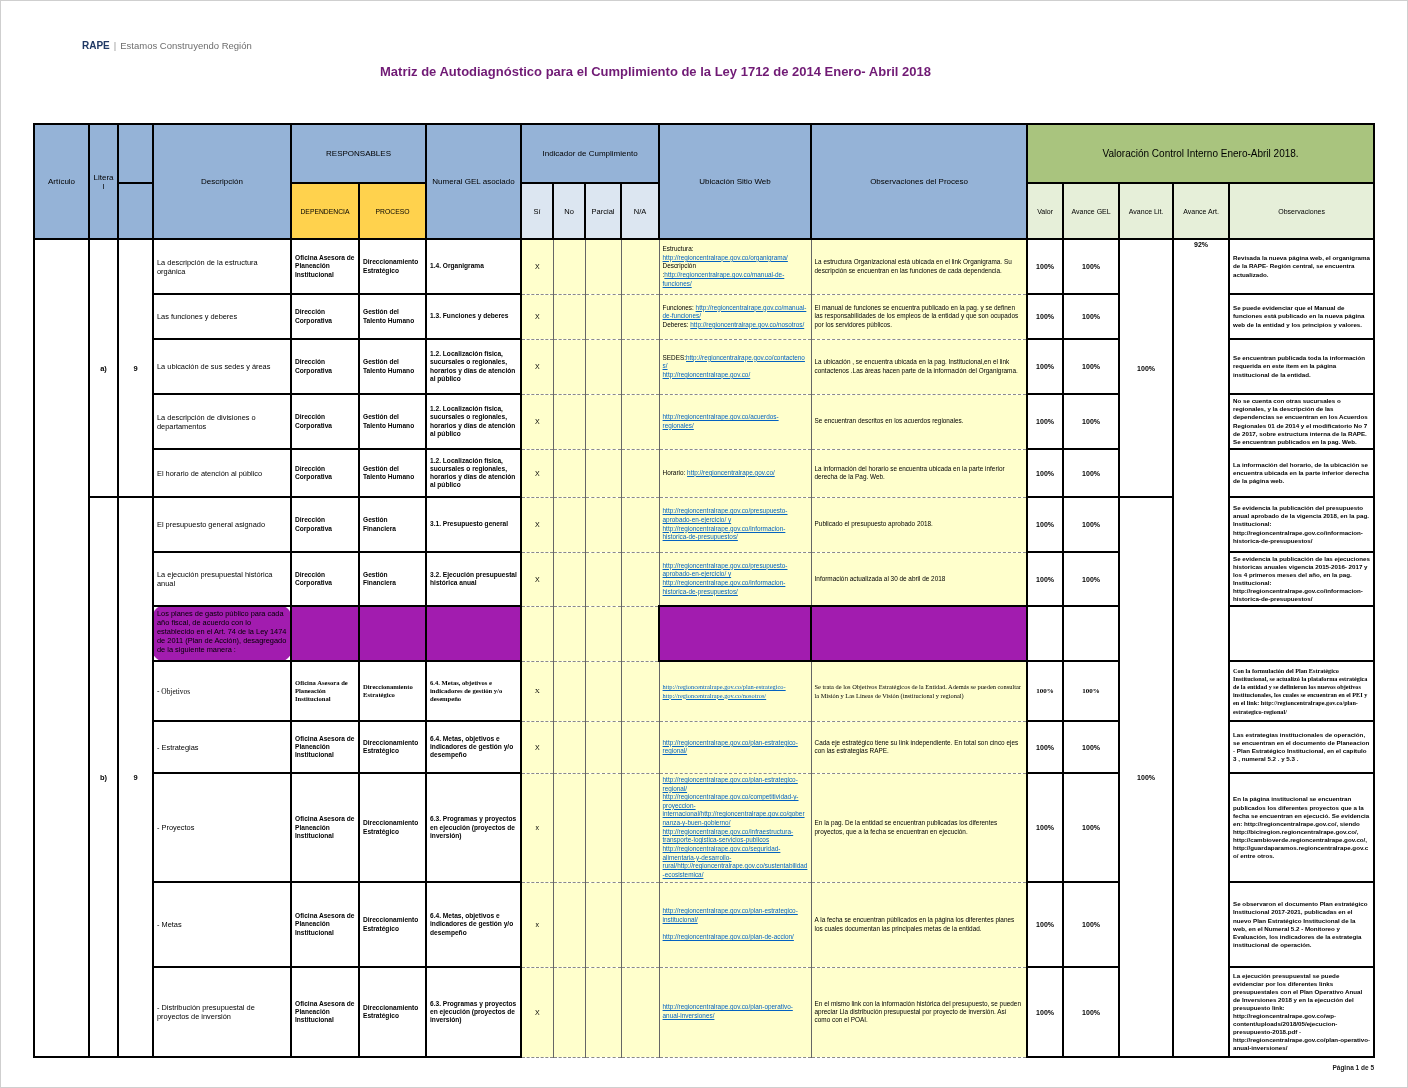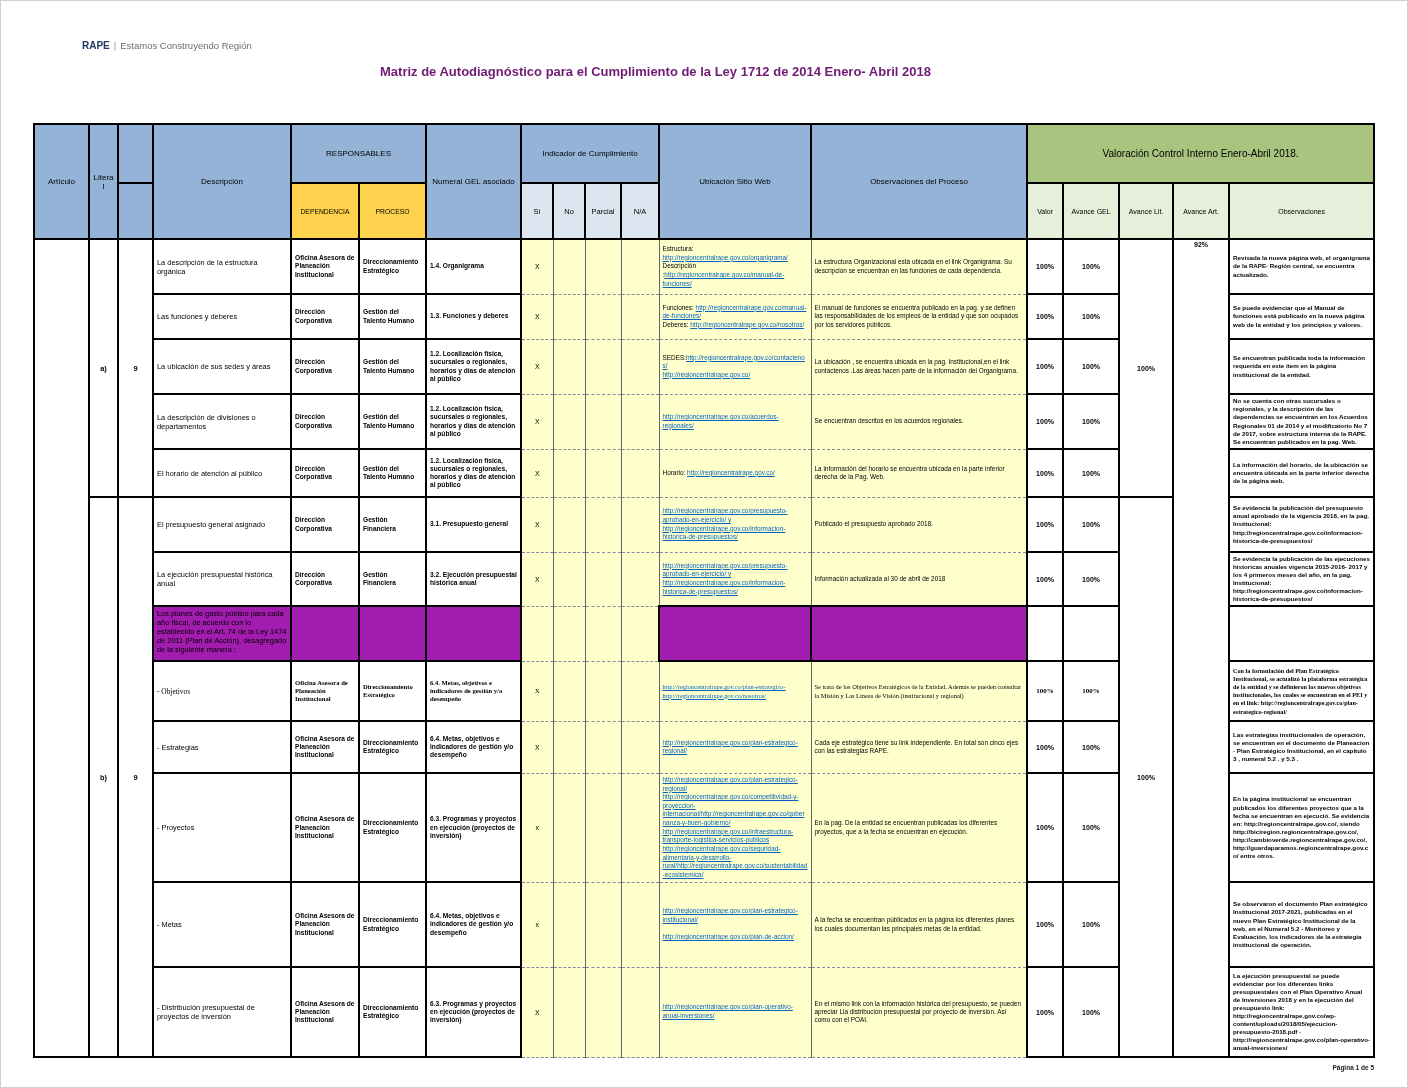--- a/index.html
+++ b/index.html
@@ -44,21 +44,21 @@
   .green{background:#A9C47E;font-size:10px;}
   .subgreen{background:#E6EFD9;font-size:7px;}
 
   td{border:2px solid #000;vertical-align:middle;font-size:7px;}
   .c-white{background:#fff;}
   .c-yellow{background:#FFFFCC;border:1px solid #666;}
   .dash{border-top:1px dashed #8a8a8a;border-bottom:1px dashed #8a8a8a;}
   .c-gray{background:#a21caf;vertical-align:top;text-align:left;font-size:7.2px;}
   .c-center{text-align:center;}
   .c-top{vertical-align:top;padding-top:1px;}
-  .c-desc{font-size:7.4px;text-align:left;}
+  .c-desc{font-size:7.4px;text-align:left;border-radius:10px;}
   .c-bold7{font-size:6.6px;font-weight:bold;text-align:left;line-height:1.25;}
   .c-x{font-size:7px;}
   .c-pct{font-size:7px;font-weight:bold;}
   .c-web{font-size:6.4px;text-align:left;line-height:1.35;vertical-align:middle;}
   .c-obsp{font-size:6.4px;text-align:left;line-height:1.3;}
   .c-obsci{font-size:6.2px;font-weight:bold;text-align:left;line-height:1.3;}
   .lnk{color:#0563C1;text-decoration:underline;cursor:pointer;}
   .c-lit{font-size:7.5px;font-weight:bold;}
 </style>
 </head>

